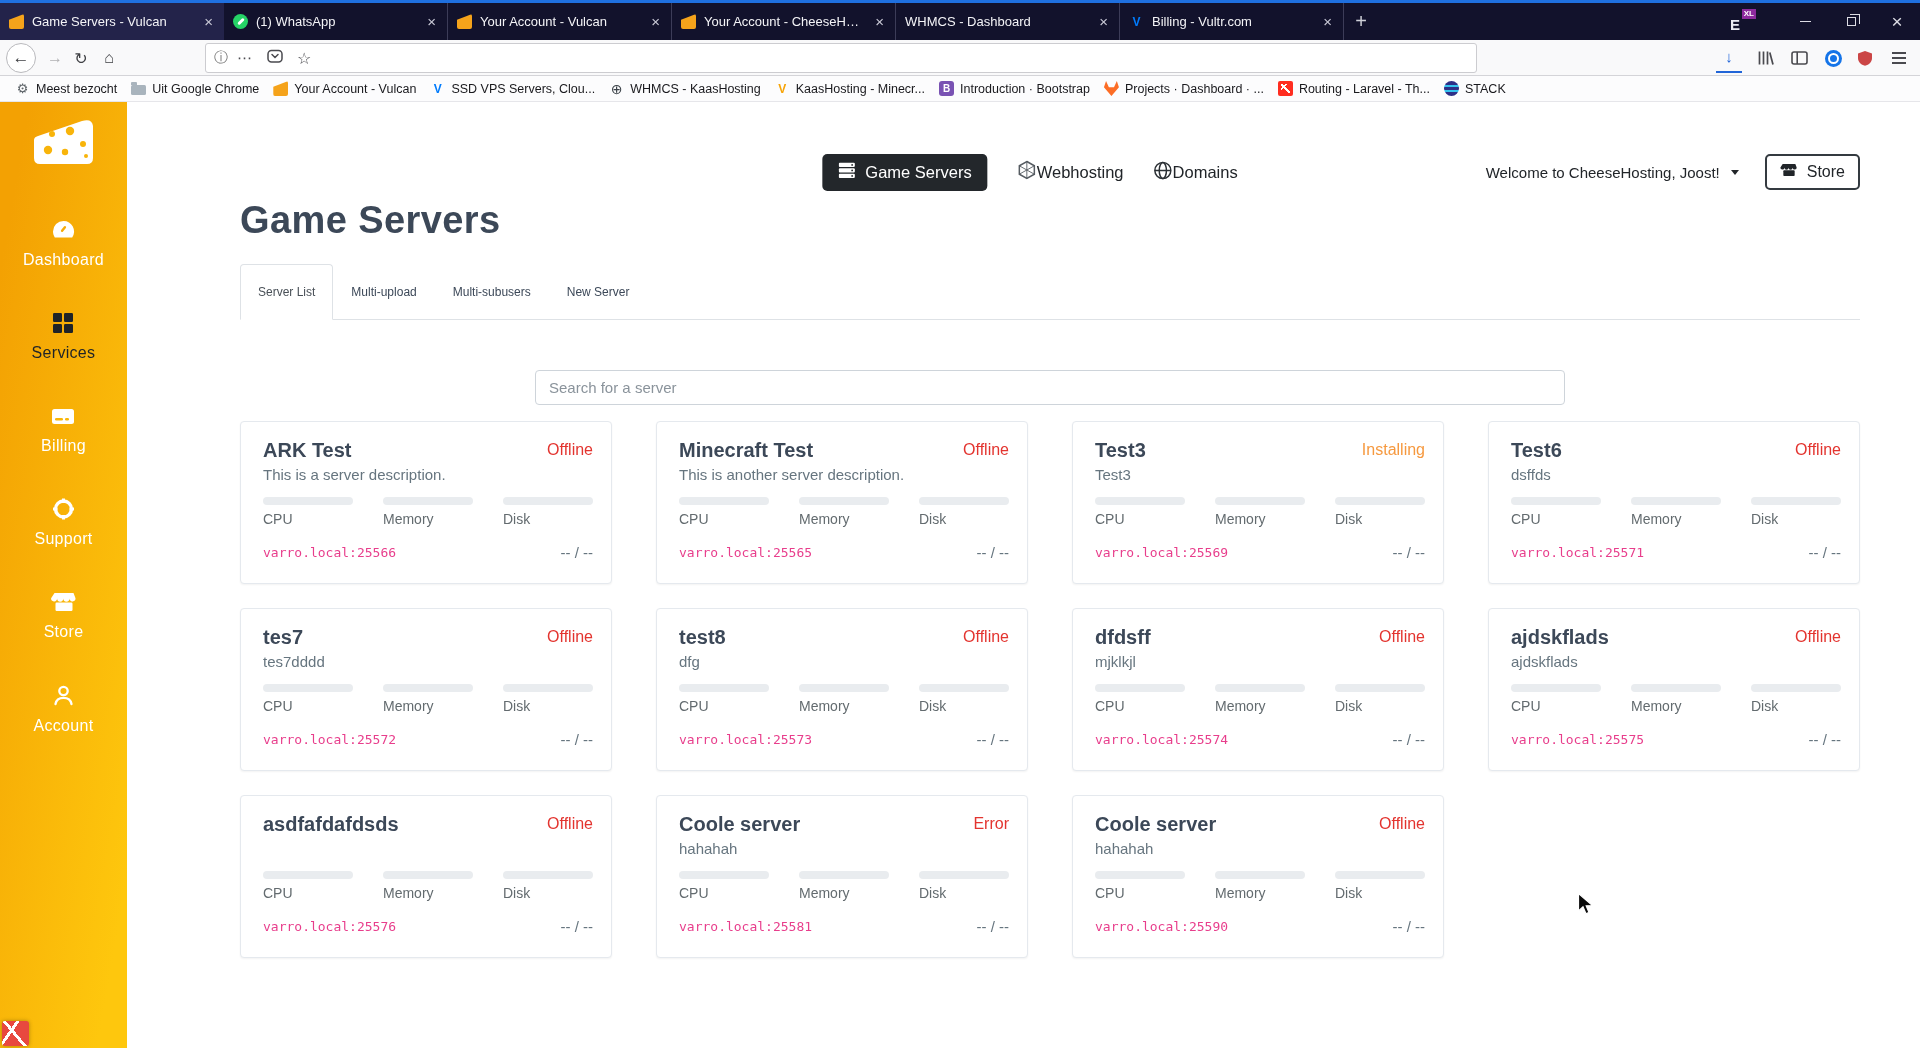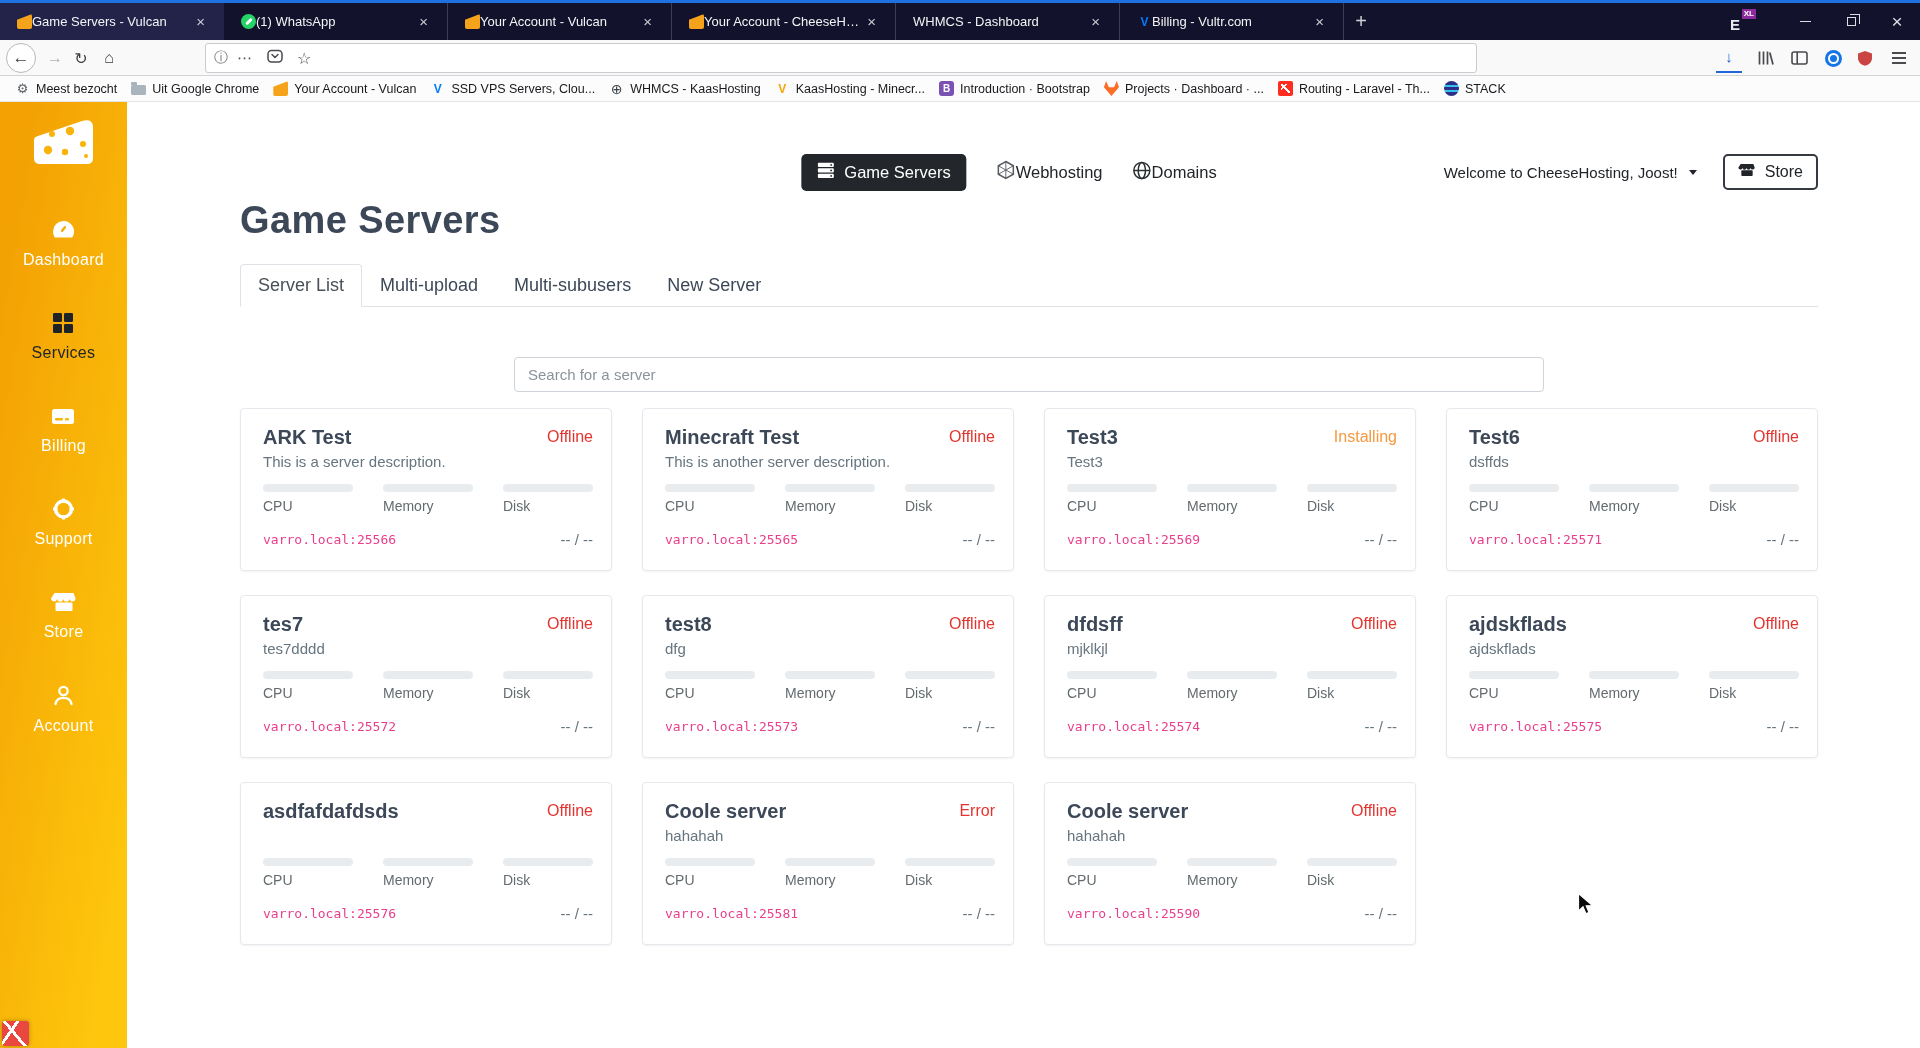--- a/index.html
+++ b/index.html
@@ -1,21 +1,21 @@
 <!DOCTYPE html>
 <html><head>
 <meta charset="utf-8">
 <style>
   * { margin:0; padding:0; box-sizing:border-box; }
   html,body { width:1920px; height:1048px; overflow:hidden; font-family:"Liberation Sans",sans-serif; background:#fff; }
   .window { position:relative; width:1920px; height:1048px; background:#fff; }
 
   
   .titlebar { height:40px; background:#12122c; border-top:3px solid #1f70e0; display:flex; align-items:stretch; }
-  .tab { width:224px; display:flex; align-items:center; padding:0 17px; color:#f4f4f7; font-size:13px; border-right:1px solid #3c3c58; cursor:default; }
+  .tab { width:224px; display:flex; align-items:center; gap:8px; padding:0 9px; color:#f4f4f7; font-size:13px; border-right:1px solid #3c3c58; cursor:default; }
   .tab[data-active="true"] { background:#23234a; border-right:none; }
   .tab-title { flex:1; white-space:nowrap; overflow:hidden; text-overflow:ellipsis; }
   .tab-close { color:#c9c9d6; font-size:15px; line-height:1; padding:0 2px; }
   .newtab { width:34px; display:flex; align-items:center; justify-content:center; color:#cfd0d8; font-size:20px; }
   .titlebar-spacer { flex:1; }
   .ext-icon { align-self:center; position:relative; width:22px; height:22px; margin-right:30px; color:#e9e9f2; font-weight:bold; font-size:15px; display:flex; align-items:flex-end; }
   .ext-badge { position:absolute; top:-2px; right:-4px; background:#8d2a9e; color:#fff; font-size:8px; font-weight:bold; padding:1px 2px; line-height:1; }
   .win-controls { display:flex; align-self:stretch; }
   .win-btn { width:46px; display:flex; align-items:center; justify-content:center; color:#dcdce4; font-size:15px; }
   .glyph-min { width:11px; height:1.5px; background:currentColor; display:block; }
@@ -79,27 +79,27 @@
   .btn-dark { display:flex; align-items:center; gap:10px; background:#23272b; color:#fff; font-size:16.5px; padding:8px 16px; border-radius:5px; cursor:pointer; }
   .nav-link { display:flex; align-items:center; font-size:16.5px; color:#212529; cursor:pointer; }
   .account-area { margin-left:auto; display:flex; align-items:center; gap:26px; }
   .welcome { font-size:15px; color:#212529; display:flex; align-items:center; gap:11px; cursor:pointer; }
   .caret { width:0; height:0; border-left:4.5px solid transparent; border-right:4.5px solid transparent; border-top:5px solid #212529; display:block; }
   .store-btn { display:flex; align-items:center; gap:9px; border:2px solid #343a40; border-radius:5px; padding:6px 13px; font-size:16px; color:#212529; background:#fff; cursor:pointer; }
 
   .page-title { font-size:38px; font-weight:600; color:#3c4858; margin-top:8px; letter-spacing:.4px; }
 
   .tabs { display:flex; border-bottom:1px solid #dee2e6; margin-top:22px; }
-  .tab-item { padding:10px 17px; font-size:18px; color:#3c4858; margin-bottom:-1px; border:1px solid transparent; border-radius:4px 4px 0 0; cursor:pointer; }
+  .tab-item { padding:20px 17px; font-size:12px; color:#3c4858; margin-bottom:-1px; border:1px solid transparent; border-radius:4px 4px 0 0; cursor:pointer; }
   .tab-item[data-active="true"] { background:#fff; border-color:#dee2e6 #dee2e6 #fff; color:#495057; }
 
   .search { display:block; margin:50px auto 0; width:1030px; height:35px; border:1px solid #ced4da; border-radius:4px; padding:0 13px; font-size:15px; color:#495057; font-family:"Liberation Sans",sans-serif; outline:none; }
   .search::placeholder { color:#8a939b; }
 
-  .grid { margin-top:16px; display:grid; grid-template-columns:repeat(4,1fr); gap:24px 30px; }
+  .grid { margin-top:16px; display:grid; grid-template-columns:repeat(4,1fr); gap:24px 44px; }
   .card { height:163px; border:1px solid #e5e9ee; border-radius:4px; background:#fff; box-shadow:0 1px 2px rgba(0,0,0,.05); padding:17px 18px 0 22px; cursor:pointer; }
   .card-top { display:flex; justify-content:space-between; align-items:flex-start; }
   .card-title { font-size:20px; font-weight:600; color:#3c4858; }
   .card-status { font-size:16px; margin-top:2px; }
   .card-status[data-status="offline"], .card-status[data-status="error"] { color:#e3342f; }
   .card-status[data-status="installing"] { color:#f6993f; }
   .card-desc { font-size:15px; color:#66757f; margin-top:4px; min-height:21px; }
   .stats { display:flex; gap:30px; margin-top:10px; }
   .stat { width:90px; }
   .bar { height:8px; border-radius:4px; background:#e9ecef; }

